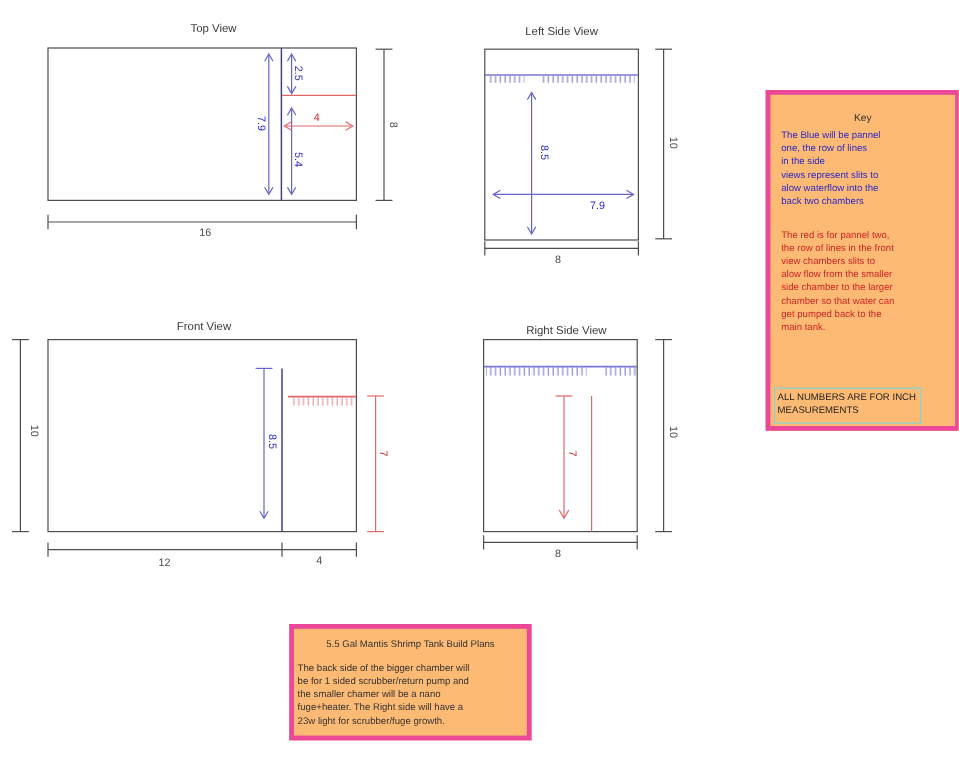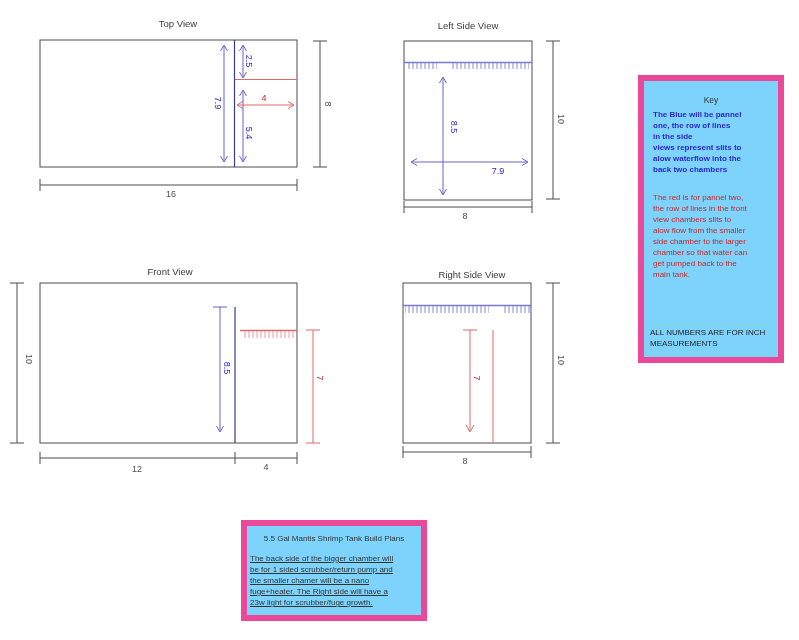--- a/index.html
+++ b/index.html
@@ -8,35 +8,35 @@
     font-family:"Liberation Sans", sans-serif;overflow:hidden;
   }
   svg{position:absolute;left:0;top:0;}
   svg text{font-family:"Liberation Sans", sans-serif;font-size:9px;}
   svg text.title{font-size:9.5px;fill:#3a3a3a;}
   svg text.dblk{fill:#4d4d4d;}
   svg text.dblu{fill:#2a28c8;}
   svg text.dred{fill:#cc2a2a;}
 
   .textbox{
-    position:absolute;border:6px solid #ec4899;background:#7dd3fc;
-    font-size:8px;color:#333;
+    position:absolute;border:4px solid #ec4899;background:#fdba74;
+    font-size:8px;color:#333;padding-left:20px;
   }
   .tline{line-height:11px;white-space:nowrap;}
   .blue{color:#2a28c8;}
   .red{color:#cc2626;}
   .blk{color:#333333;}
   .box-title{text-align:center;font-size:8.5px;color:#333;}
   .para{position:absolute;left:9px;right:2px;}
   .note{
     position:absolute;left:3px;top:244px;width:119px;height:26px;
     border:1px solid #7fd8d8;padding:2px 0 0 2px;color:#222;
   }
   .note .tline{line-height:10.5px;}
-  .plans-body{position:absolute;left:3px;top:27px;text-decoration:underline;}
+  .plans-body{position:absolute;left:3px;top:27px;}
 </style>
 </head>
 <body>
 
 <div class="canvas">
 
 <svg width="799" height="640" viewBox="0 0 799 640">
   <defs>
     <pattern id="hatchBlue" width="4" height="7" patternUnits="userSpaceOnUse">
       <line x1="1" y1="0" x2="1" y2="7" stroke="#8888d4" stroke-width="1"></line>
@@ -197,21 +197,21 @@
       <line x1="403" y1="446" x2="403" y2="458"></line>
       <line x1="531" y1="446" x2="531" y2="458"></line>
     </g>
     <text class="dblk" x="465" y="464" text-anchor="middle">8</text>
   </g>
 </svg>
 
 <div class="textbox" style="left:638px;top:75px;width:134px;height:276px;">
   <div class="box-title" style="position:absolute;left:0;right:0;top:14px;">Key</div>
 
-  <div class="para blue" style="top:28px;font-weight:bold;">
+  <div class="para blue" style="top:28px;">
     <div class="tline">The Blue will be pannel</div>
     <div class="tline">one, the row of lines</div>
     <div class="tline">in the side</div>
     <div class="tline">views represent slits to</div>
     <div class="tline">alow waterflow into the</div>
     <div class="tline">back two chambers</div>
   </div>
 
   <div class="para red" style="top:111px;">
     <div class="tline">The red is for pannel two,</div>

